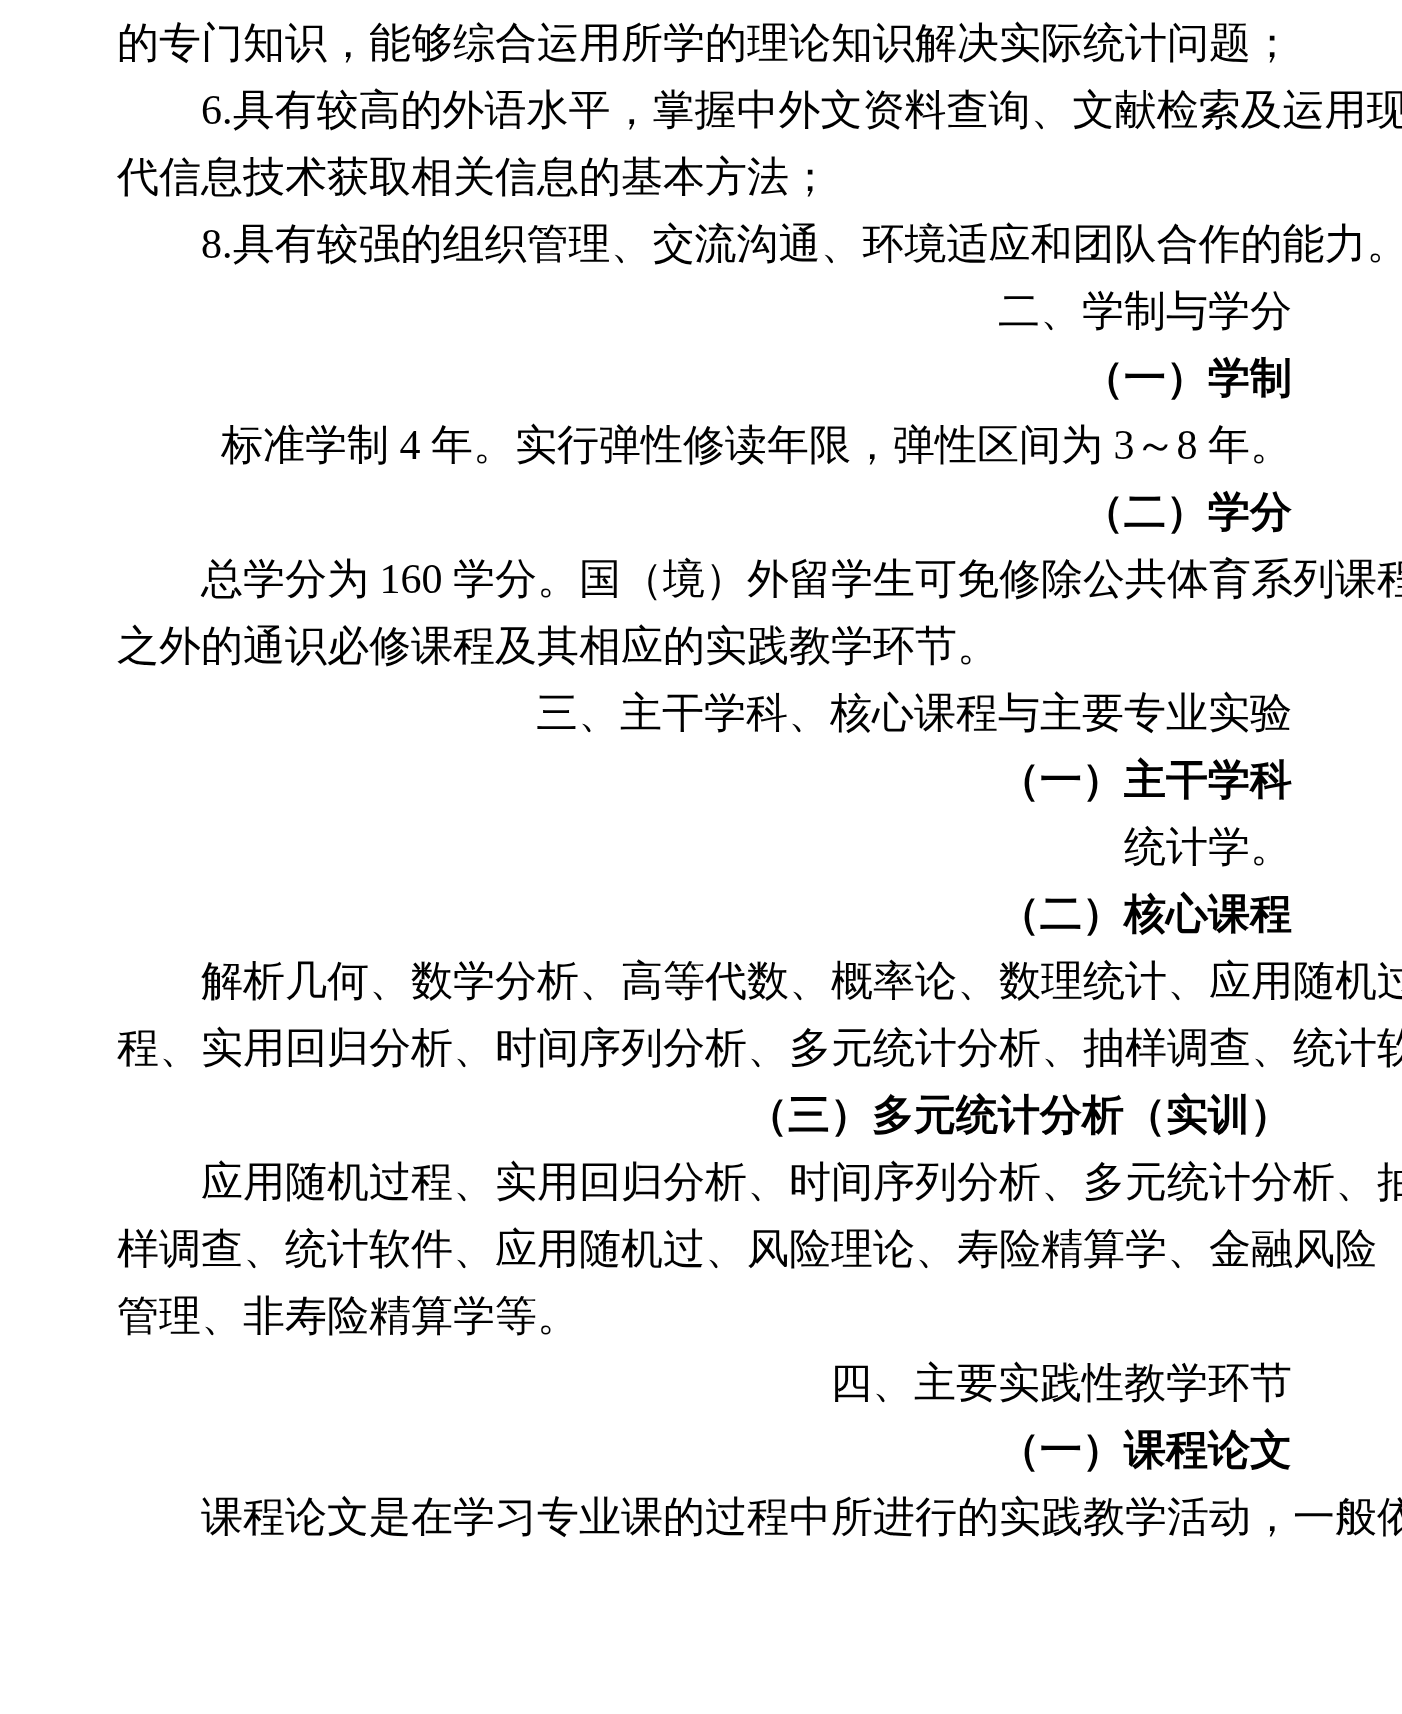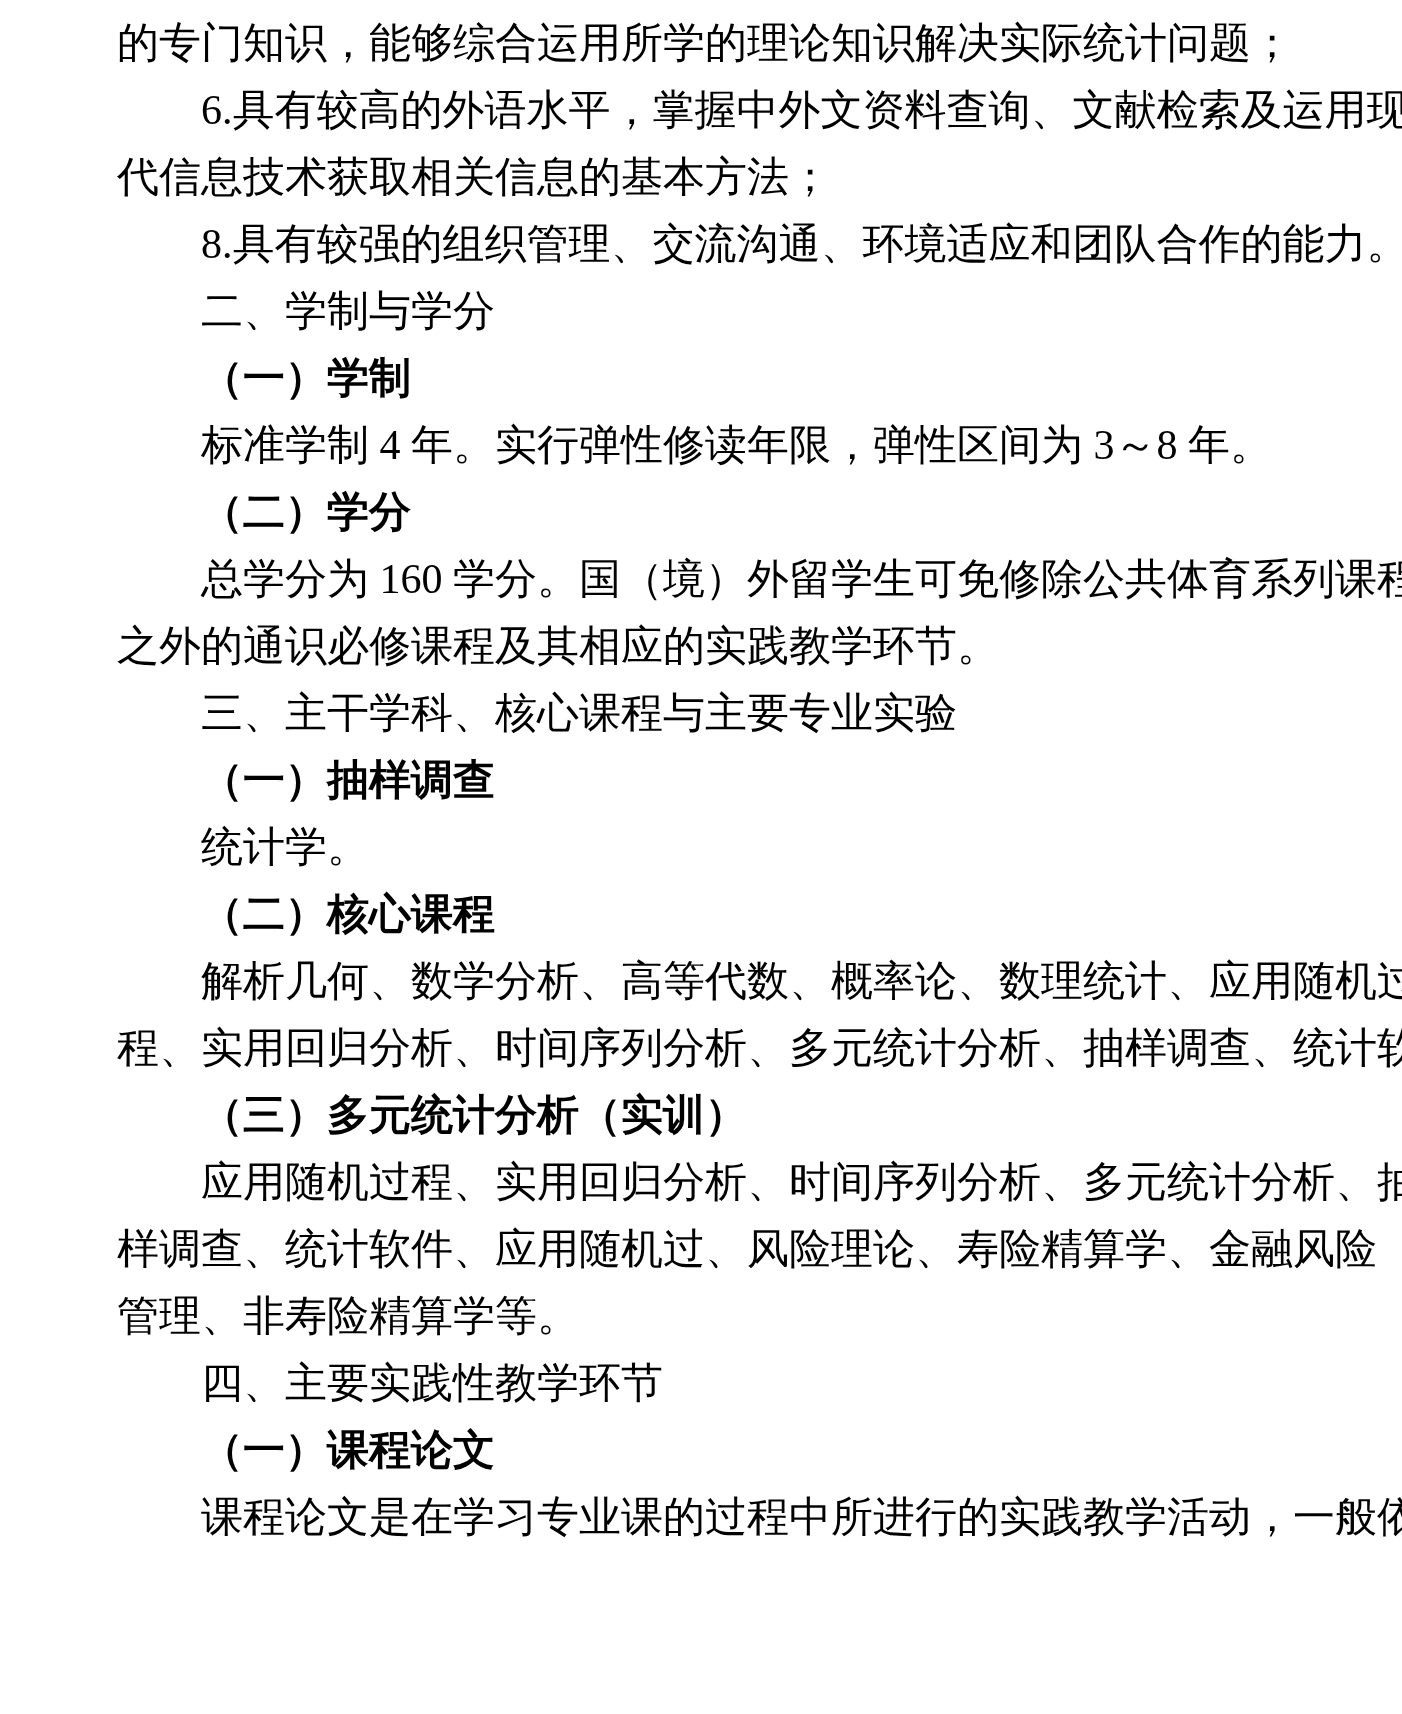--- a/index.html
+++ b/index.html
@@ -23,20 +23,21 @@
   }
   .line {
     font-size: 42px;
     line-height: 67px;
     white-space: pre;
     letter-spacing: 0px;
     color: #000000;
   }
   .indent {
     padding-left: 84px; 
+    text-align: right;
   }
   .kai {
     
     font-weight: bold;
   }
 </style>
 </head>
 <body>
 
 <div class="page">
@@ -45,21 +46,21 @@
       <div class="line indent">6.具有较高的外语水平，掌握中外文资料查询、文献检索及运用现</div>
       <div class="line">代信息技术获取相关信息的基本方法；</div>
       <div class="line indent">8.具有较强的组织管理、交流沟通、环境适应和团队合作的能力。</div>
       <div class="line indent">二、学制与学分</div>
       <div class="line kai indent">（一）学制</div>
       <div class="line indent">标准学制 4 年。实行弹性修读年限，弹性区间为 3～8 年。</div>
       <div class="line kai indent">（二）学分</div>
       <div class="line indent">总学分为 160 学分。国（境）外留学生可免修除公共体育系列课程</div>
       <div class="line">之外的通识必修课程及其相应的实践教学环节。</div>
       <div class="line indent">三、主干学科、核心课程与主要专业实验</div>
-      <div class="line kai indent">（一）抽样调查</div>
+      <div class="line kai indent">（一）主干学科</div>
       <div class="line indent">统计学。</div>
       <div class="line kai indent">（二）核心课程</div>
       <div class="line indent">解析几何、数学分析、高等代数、概率论、数理统计、应用随机过</div>
       <div class="line">程、实用回归分析、时间序列分析、多元统计分析、抽样调查、统计软</div>
       <div class="line kai indent">（三）多元统计分析（实训）</div>
       <div class="line indent">应用随机过程、实用回归分析、时间序列分析、多元统计分析、抽</div>
       <div class="line">样调查、统计软件、应用随机过、风险理论、寿险精算学、金融风险</div>
       <div class="line">管理、非寿险精算学等。</div>
       <div class="line indent">四、主要实践性教学环节</div>
       <div class="line kai indent">（一）课程论文</div>

